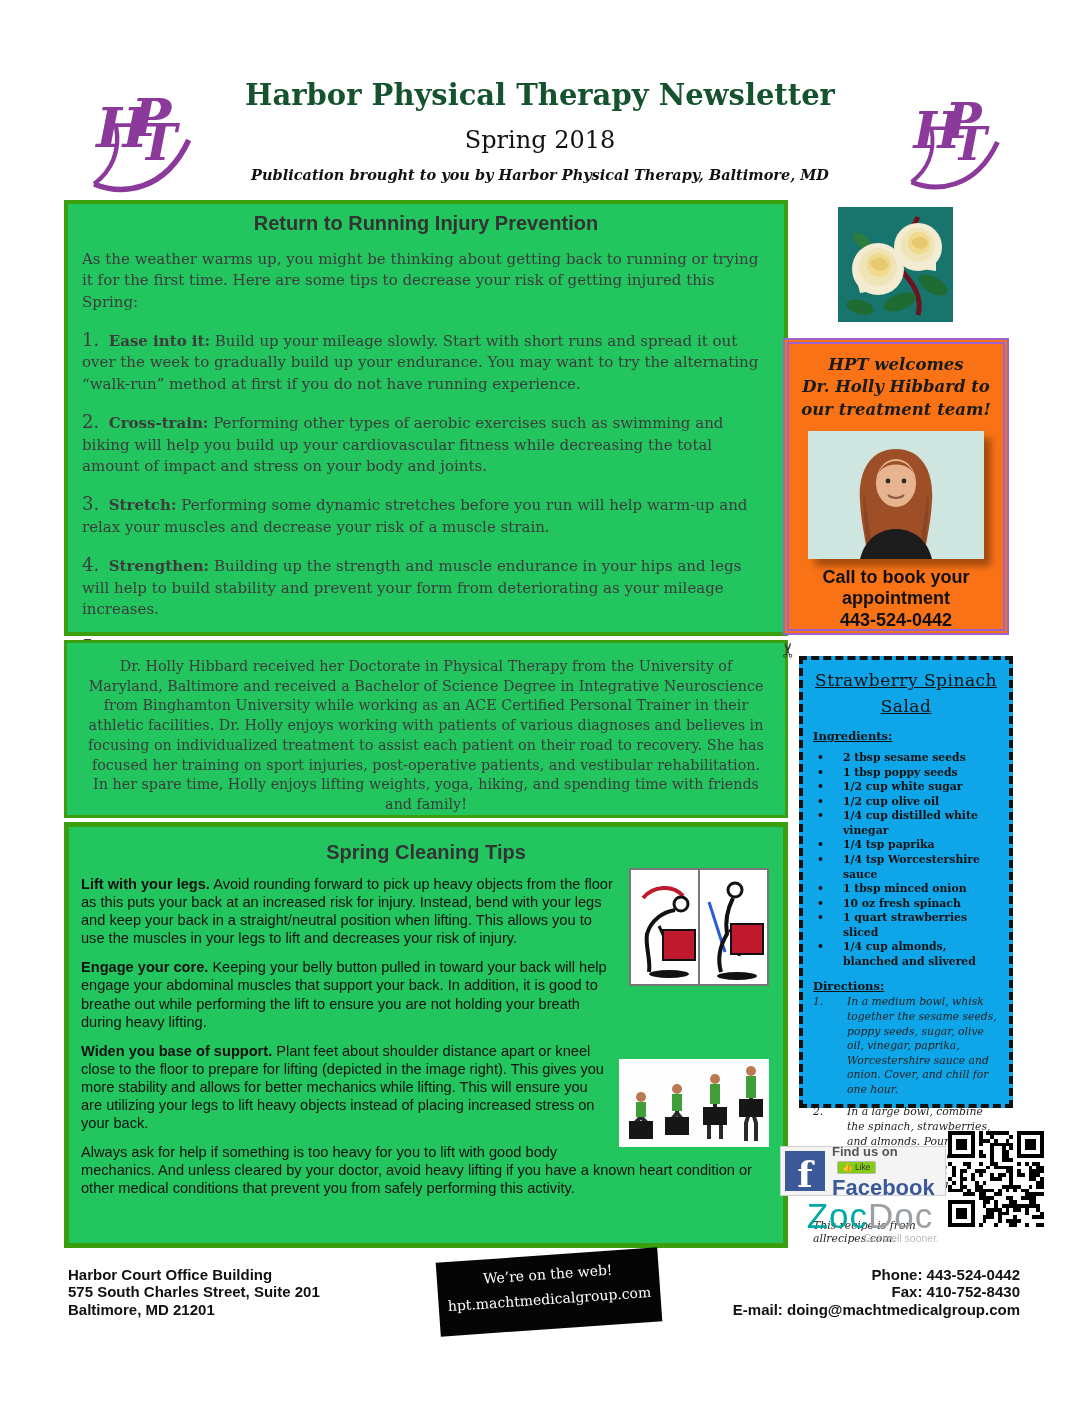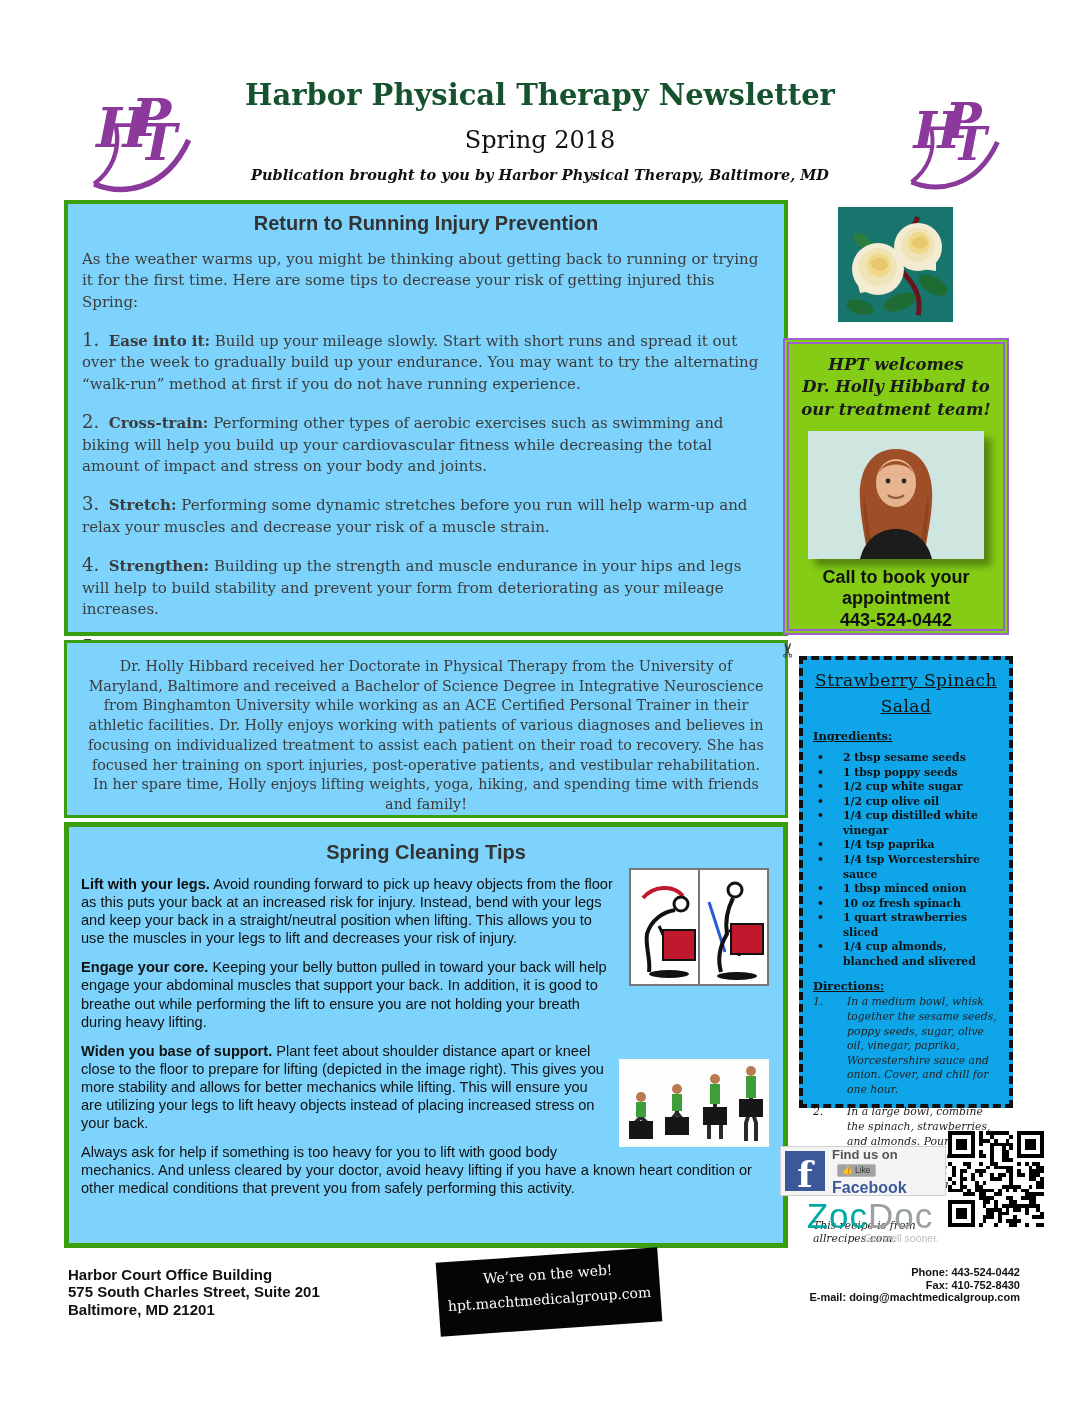--- a/index.html
+++ b/index.html
@@ -12,21 +12,21 @@
   .abs { position:absolute; }
 
   
   .header-center { left:180px; top:78px; width:720px; text-align:center; }
   .nl-title { font-family:"DejaVu Serif", serif; font-weight:bold; font-size:29px; color:#14532d; }
   .nl-issue { font-family:"DejaVu Serif", serif; font-size:24px; color:#111; margin-top:14px; }
   .nl-tagline { font-family:"DejaVu Serif", serif; font-style:italic; font-weight:bold; font-size:14.5px; color:#111; margin-top:12px; }
   .logo { width:115px; height:110px; }
 
   
-  .gbox { left:64px; width:724px; background:#7dd3fc; border:4px solid #3a9e0f; }
+  .gbox { left:64px; width:724px; background:#22c55e; border:4px solid #3a9e0f; }
   .gbox1 { top:200px; height:436px; padding:8px 14px; }
   .gbox2 { top:640px; height:178px; border-width:3px; padding:6px 16px; }
   .gbox3 { top:822px; height:426px; border-width:5px; padding:14px 12px; }
 
   .box-title-sans { text-align:center; font-weight:bold; font-size:20px; color:#333; }
   .box-title-serif { text-align:center; font-family:"DejaVu Serif", serif; font-weight:bold; font-size:22px; color:#111; margin-top:2px;}
 
   .serif-body { font-family:"DejaVu Serif", serif; font-size:15px; color:#3c3c3c; line-height:1.42; }
   .gbox1 p { margin-top:14px; }
   .run-num { font-size:18px; }
@@ -34,21 +34,21 @@
 
   .sans-body { font-size:14.6px; color:#111; line-height:1.24; }
   .gbox3 p { margin-top:11px; }
 
   .float-img { float:right; margin:4px 2px 6px 12px; }
 
   
   .roses { left:838px; top:207px; width:115px; height:115px; }
 
   .purple-box { left:783px; top:338px; width:226px; height:297px;
-    border:6px double #9a63cf; background:#84cc16; text-align:center; padding-top:10px; }
+    border:6px double #9a63cf; background:#f97316; text-align:center; padding-top:10px; }
   .pb-title { font-family:"DejaVu Serif", serif; font-style:italic; font-weight:bold; font-size:16.5px; color:#1a1a1a; line-height:1.35; }
   .pb-photo { margin:10px auto 8px auto; width:176px; height:128px; box-shadow:7px 7px 7px rgba(0,0,0,0.35); display:block; }
   .pb-call { font-weight:bold; font-size:18px; color:#111; line-height:1.2; }
 
   .scissors { left:780px; top:638px; font-size:20px; color:#333; transform:rotate(-90deg); }
 
   .recipe { left:799px; top:656px; width:214px; height:452px;
     border:4px dashed #111; background:#0ea5e9; padding:8px 10px; }
   .recipe-title { text-align:center; font-family:"DejaVu Serif", serif; font-size:17px; color:#111;
     text-decoration:underline; line-height:1.5; letter-spacing:0.5px; }
@@ -63,39 +63,39 @@
   .dir-item .dnum { width:34px; flex:none; }
   .recipe-src { font-family:"DejaVu Serif", serif; font-style:italic; font-size:10.8px; color:#222; margin-top:26px; }
 
   .fb-badge { left:780px; top:1146px; width:166px; height:50px; background:#f4f4f4;
     border:1px solid #cfcfcf; display:flex; align-items:center; padding:4px; cursor:pointer; }
   .fb-f { width:40px; height:40px; background:#3b5998; color:#fff; font-weight:bold;
     font-family:"DejaVu Serif", serif; font-size:36px; text-align:center; line-height:46px; flex:none; }
   .fb-text { margin-left:7px; line-height:1; }
   .fb-findus { font-size:13px; font-weight:bold; color:#555; display:inline-block; }
   .fb-like { display:inline-block; font-size:8.5px; color:#333; border:1px solid #bbb; border-radius:2px;
-    background:#a3a3a3; padding:1px 4px; margin-left:5px; vertical-align:2px; }
-  .fb-brand { font-size:16px; font-weight:bold; color:#3b5998; margin-top:2px; }
+    background:#84cc16; padding:1px 4px; margin-left:5px; vertical-align:2px; }
+  .fb-brand { font-size:22px; font-weight:bold; color:#3b5998; margin-top:2px; }
 
   .qr { left:948px; top:1131px; width:96px; height:96px; cursor:pointer; }
 
   .zocdoc { left:795px; top:1196px; width:150px; text-align:center; cursor:pointer; }
   .zd-word { font-size:35px; letter-spacing:1px; font-weight:normal; }
   .zd-zoc { color:#00a9a5; }
   .zd-doc { color:#9aa0a3; }
   .zd-tag { font-size:10.5px; color:#b9bdbf; margin-top:-4px; text-align:right; padding-right:6px; }
 
   
   .addr { left:68px; top:1266px; font-weight:bold; font-size:15px; line-height:1.15; color:#111; }
   .webbanner { left:438px; top:1255px; width:222px; height:74px; background:#050505;
     transform:rotate(-4deg); color:#fff; text-align:center; font-family:"DejaVu Serif", serif;
     padding-top:11px; cursor:pointer; }
   .web-l1 { font-size:14px; }
   .web-l2 { font-size:14px; margin-top:9px; }
-  .contact { right:68px; top:1266px; font-weight:bold; font-size:11px; line-height:1.15; color:#111; text-align:right; }
+  .contact { right:68px; top:1266px; font-weight:bold; font-size:15px; line-height:1.15; color:#111; text-align:right; }
 </style>
 </head>
 <body>
 
 <div class="abs" style="left:85px; top:85px;">
   <svg class="logo" viewBox="0 0 100 100">
     <g fill="#8b3a9b" font-family="DejaVu Serif, serif" font-style="italic" font-weight="bold">
       <text x="8" y="56" font-size="50">H</text>
       <text x="40" y="46" font-size="48">P</text>
       <text x="47" y="68" font-size="46">T</text>

